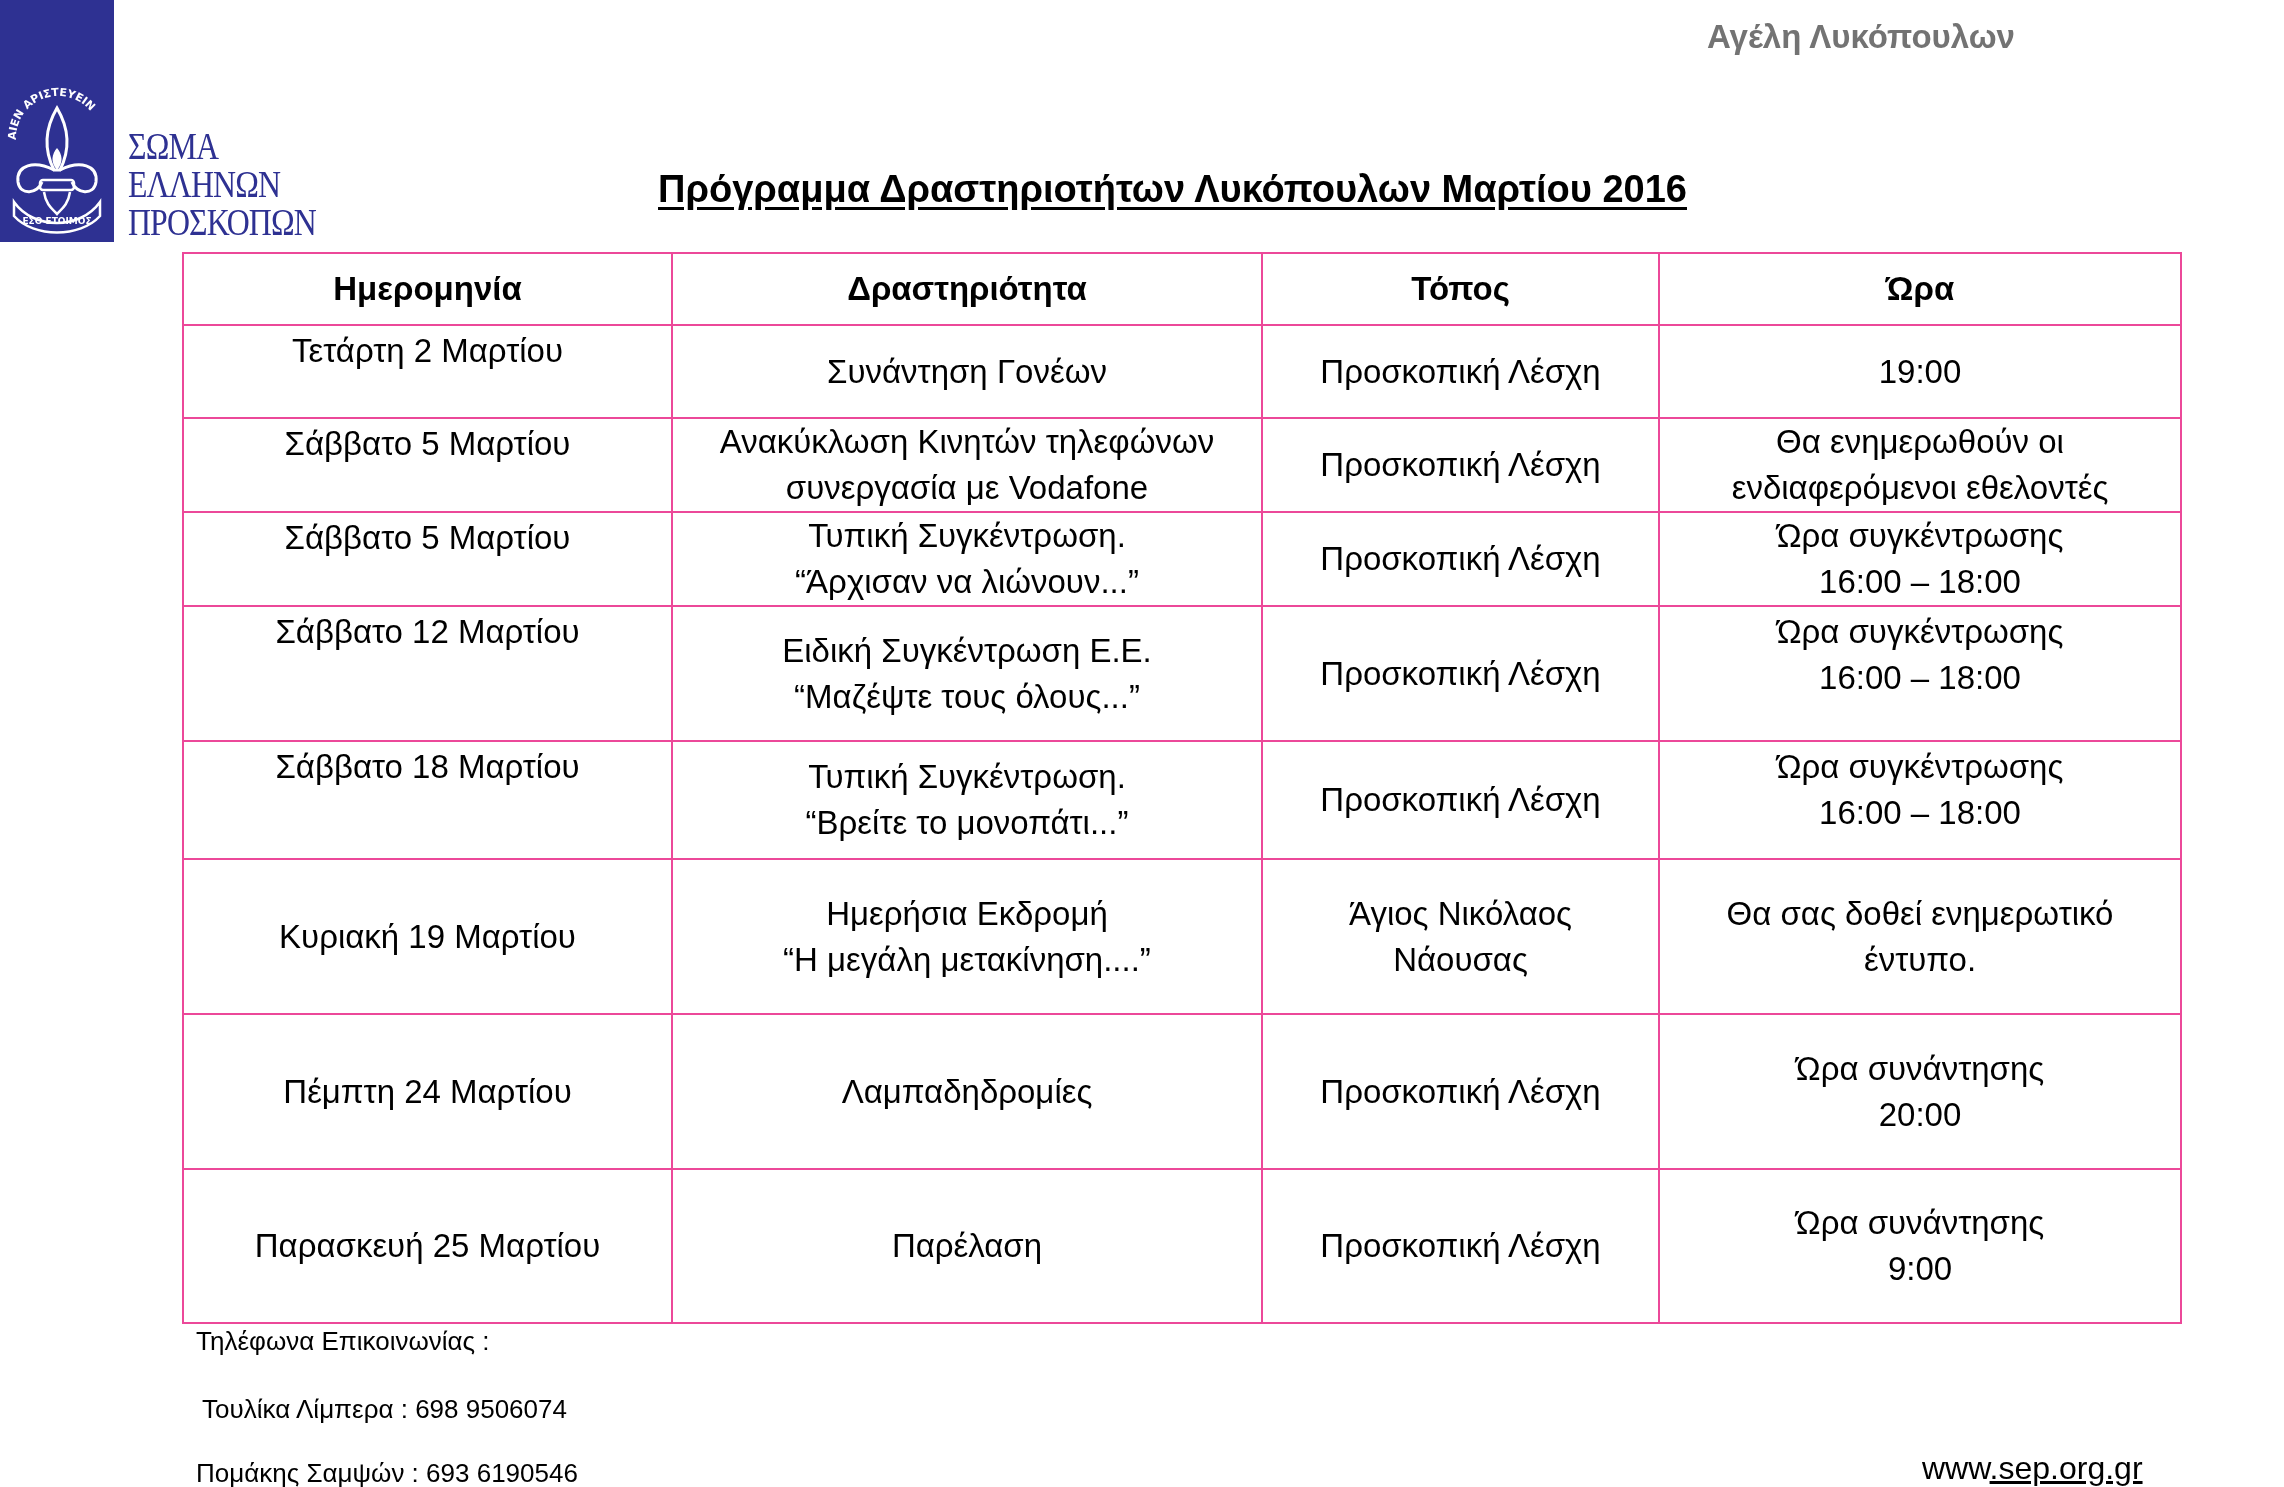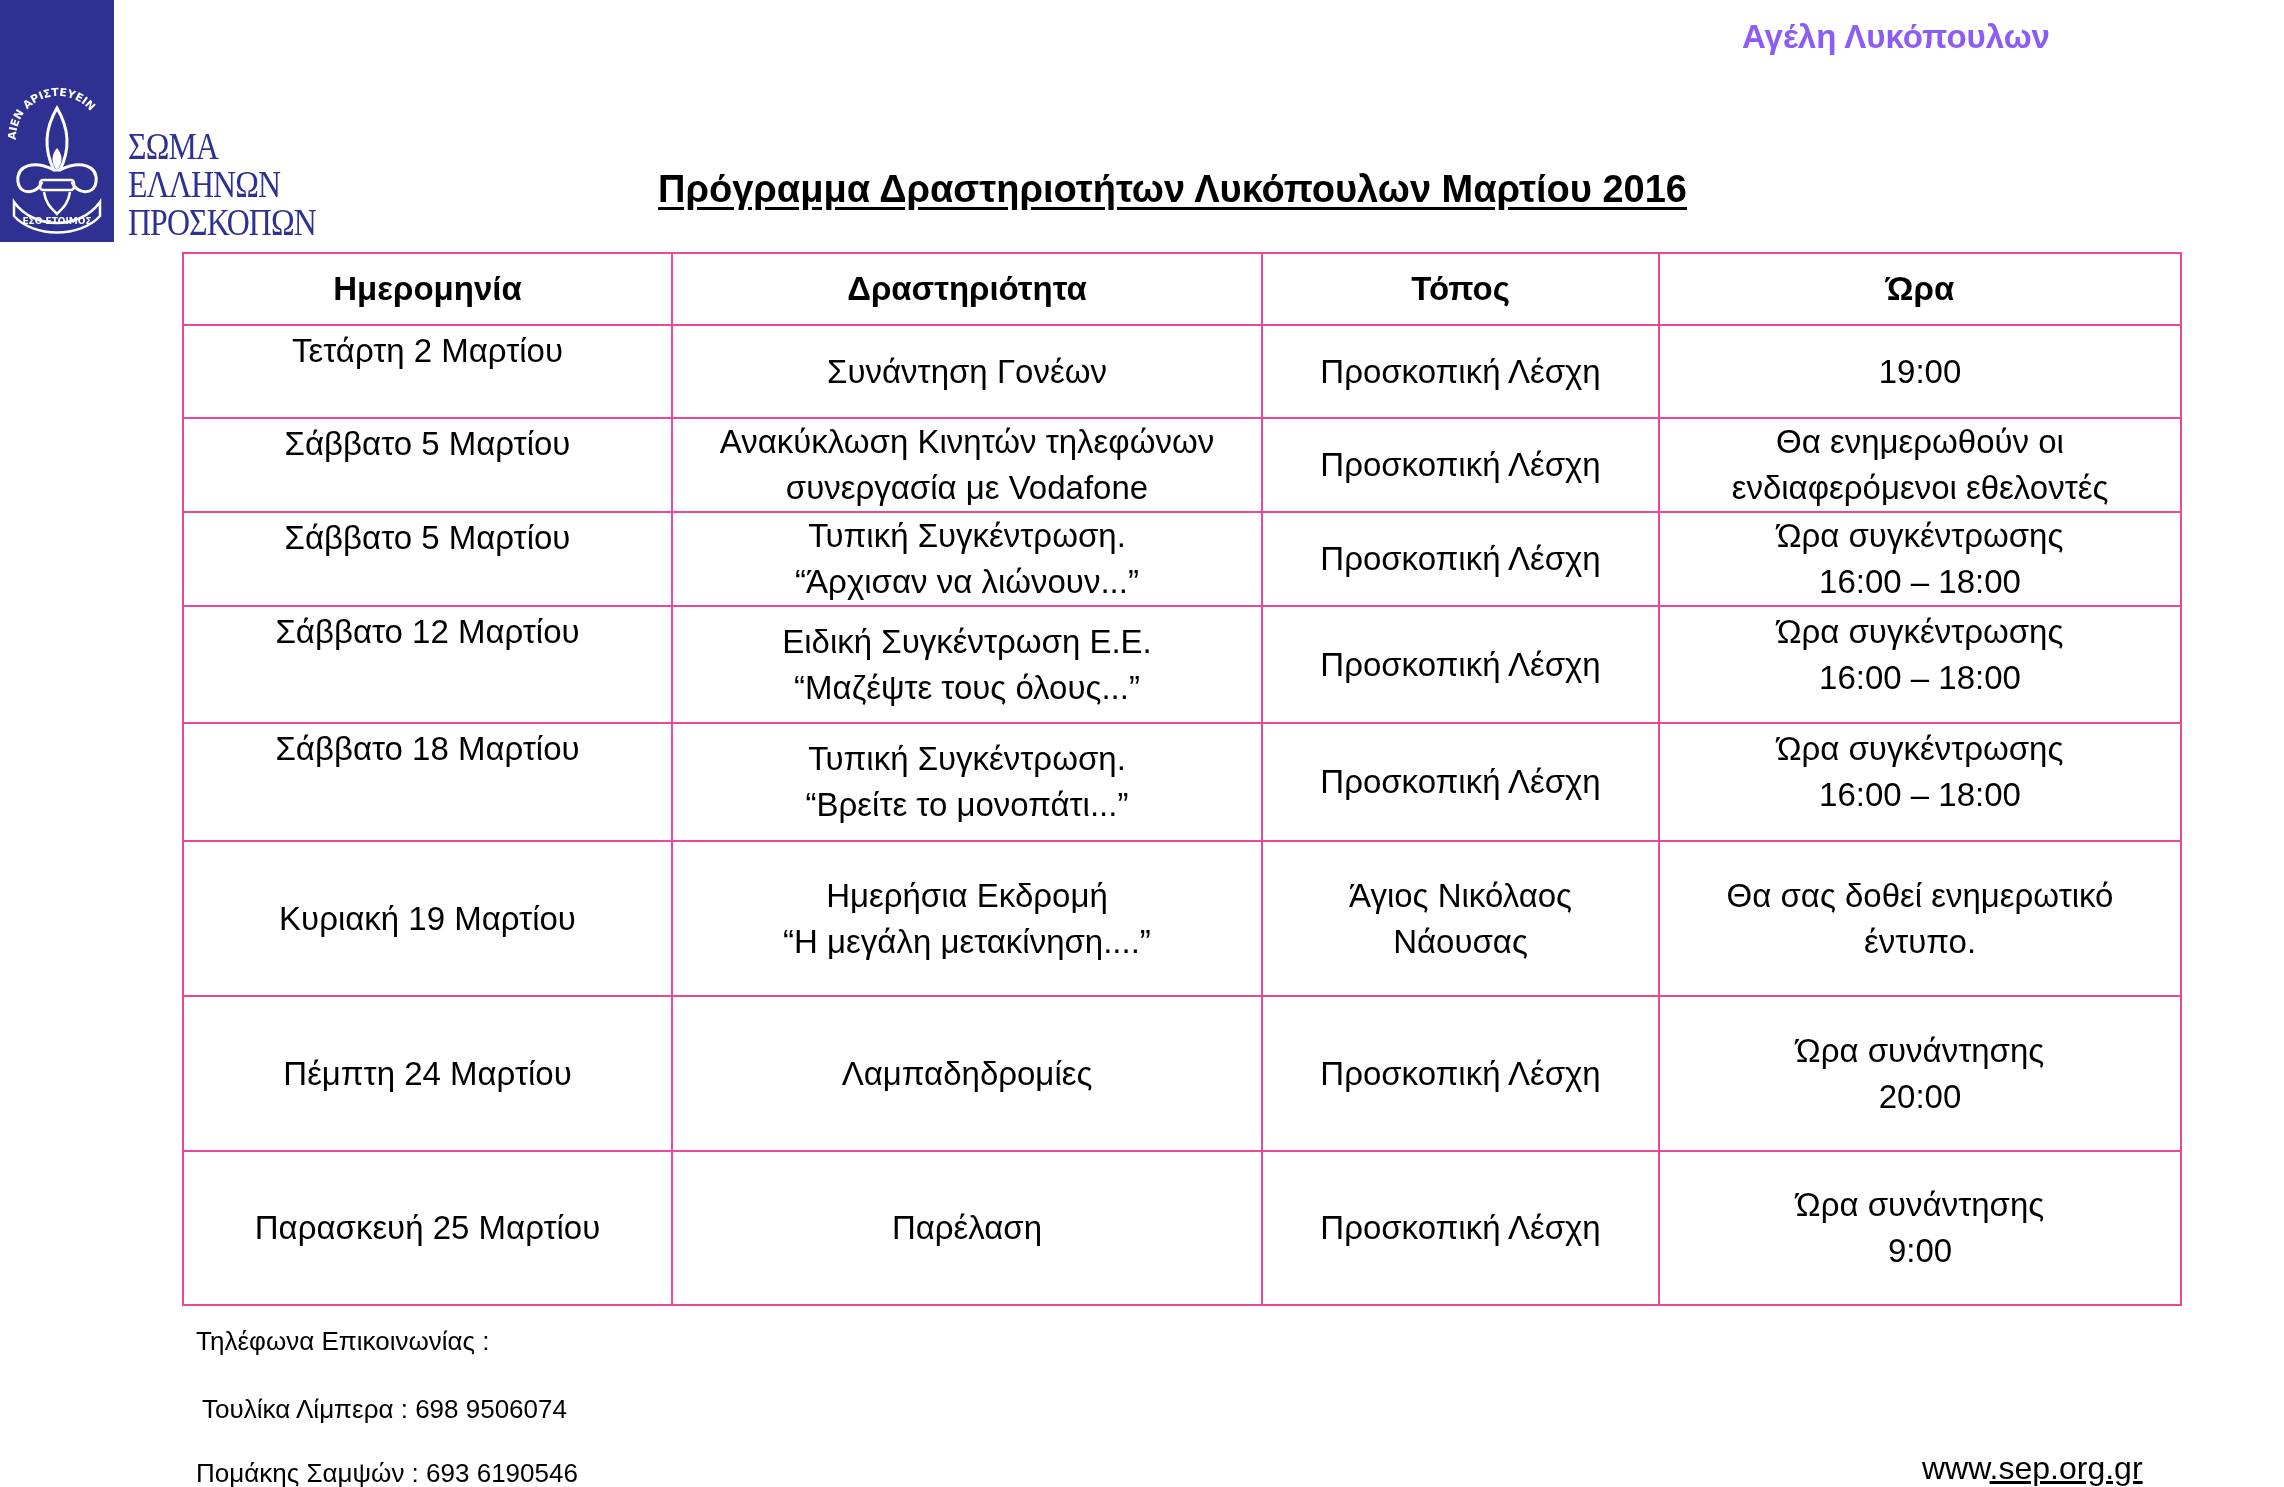--- a/index.html
+++ b/index.html
@@ -6,22 +6,22 @@
   body { width: 2284px; height: 1487px; position: relative; overflow: hidden;
          font-family: "Liberation Sans", "DejaVu Sans", sans-serif; color: #000; }
 
   .logo-block { position: absolute; left: 0; top: 0; width: 114px; height: 242px; background: #2e3192; }
   .logo-block svg { position: absolute; left: 4px; top: 70px; width: 106px; height: 166px; }
   .logo-text { position: absolute; left: 128px; top: 128px; color: #2e3192;
                font-family: "Liberation Serif", "DejaVu Serif", serif;
                font-size: 37px; line-height: 38px; letter-spacing: -1px; transform: scaleX(0.86); transform-origin: left top; }
   .logo-text div { white-space: nowrap; }
 
-  .group-name { position: absolute; left: 1707px; top: 18px; color: #8b5cf6; font-weight: bold;
-                font-size: 33px; white-space: nowrap; margin-left: 35px; }
+  .group-name { position: absolute; left: 1707px; top: 18px; color: #737373; font-weight: bold;
+                font-size: 33px; white-space: nowrap; }
 
   .doc-title { position: absolute; left: 640px; top: 168px; width: 1065px; text-align: center;
                font-weight: bold; font-size: 38px; text-decoration: underline; text-underline-offset: 5px;
                white-space: nowrap; }
 
   .schedule { position: absolute; left: 182px; top: 252px; width: 1998px;
               border-collapse: collapse; table-layout: fixed; }
   .schedule th, .schedule td { border: 2px solid #ec4899; text-align: center; padding: 0;
                                font-size: 33px; line-height: 46px; font-weight: normal; }
   .schedule th { font-weight: bold; height: 70px; vertical-align: middle; }
@@ -123,21 +123,21 @@
           <span class="cell-line">“Άρχισαν να λιώνουν...”</span>
         </td>
         <td>
           <span class="cell-line">Προσκοπική Λέσχη</span>
         </td>
         <td>
           <span class="cell-line">Ώρα συγκέντρωσης</span>
           <span class="cell-line">16:00 – 18:00</span>
         </td>
       </tr>
-      <tr style="height: 117px;">
+      <tr style="height: 135px;">
         <td class="top">
           <span class="cell-line">Σάββατο 12 Μαρτίου</span>
         </td>
         <td>
           <span class="cell-line">Ειδική Συγκέντρωση Ε.Ε.</span>
           <span class="cell-line">“Μαζέψτε τους όλους...”</span>
         </td>
         <td>
           <span class="cell-line">Προσκοπική Λέσχη</span>
         </td>

